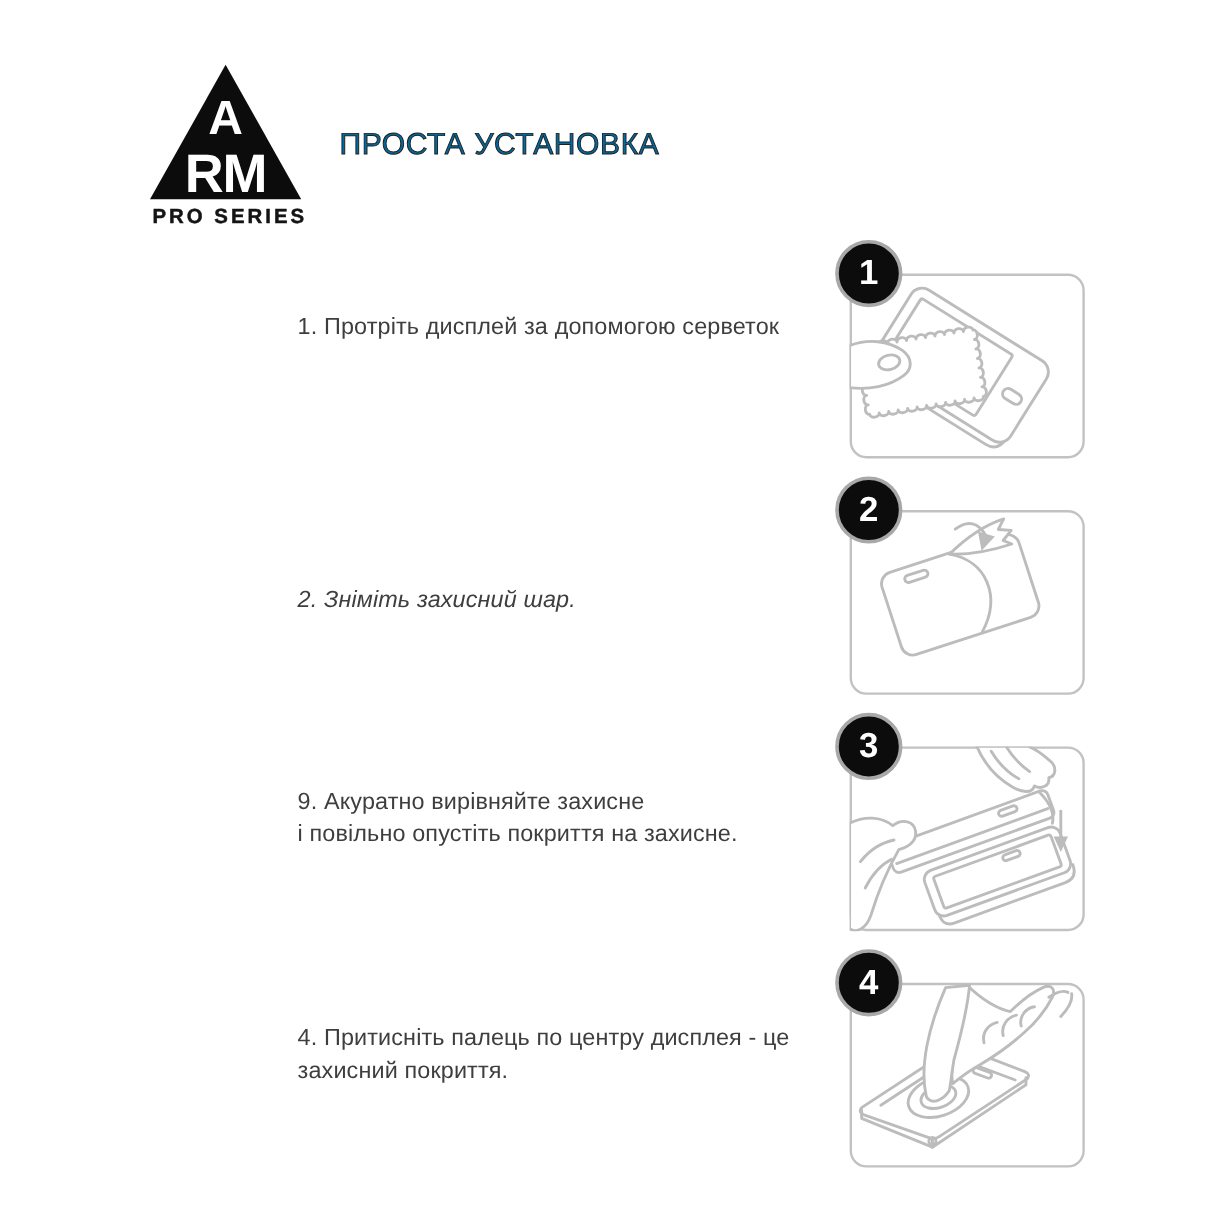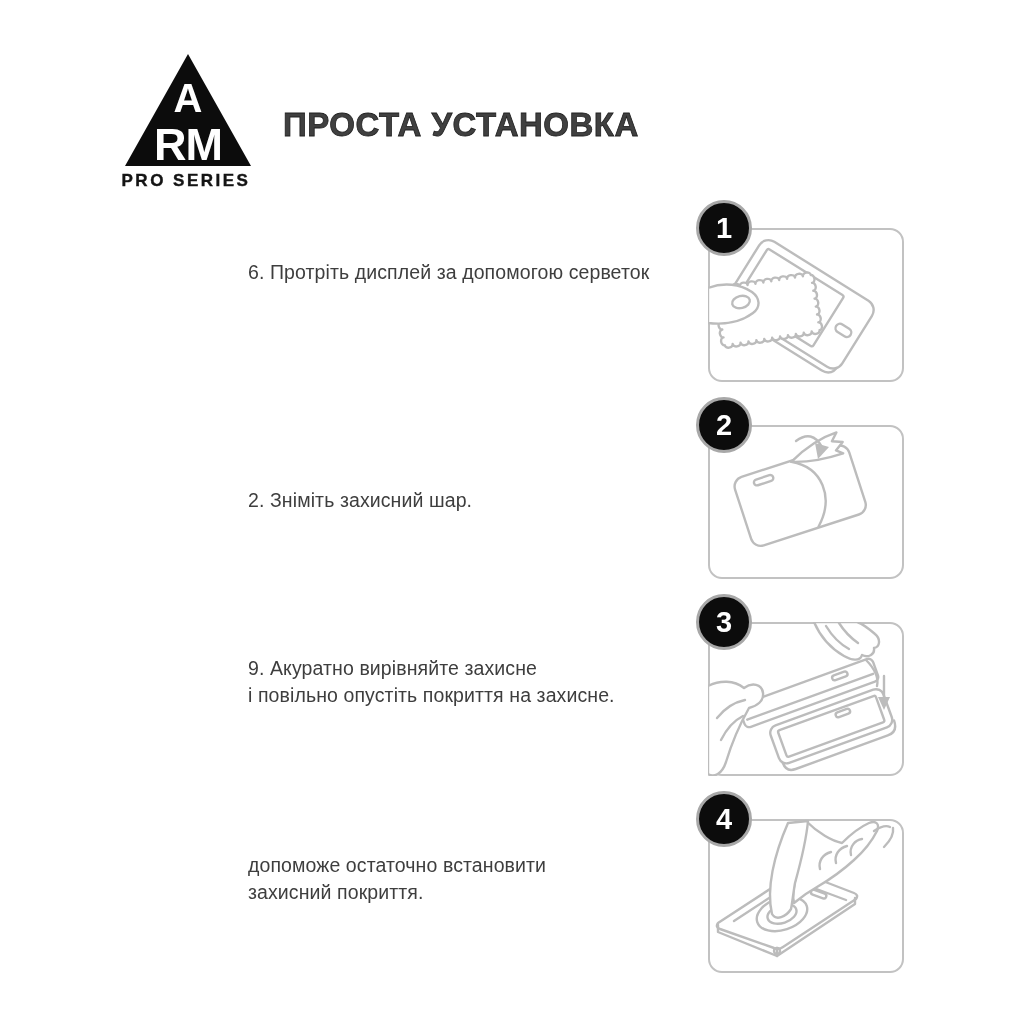--- a/index.html
+++ b/index.html
@@ -1,32 +1,32 @@
 <!DOCTYPE html>
 <html><head>
 <meta charset="utf-8">
 <style>
   html,body{margin:0;padding:0;}
   .page{position:relative;width:1024px;height:1024px;background:#ffffff;overflow:hidden;
         font-family:"Liberation Sans", sans-serif;}
   
   .logo{position:absolute;left:116px;top:50px;width:140px;}
   .logo svg{display:block;margin:0 auto;}
-  .logo-sub{margin-top:1px;text-align:center;font-size:17px;font-weight:700;
+  .logo-sub{margin-top:1px;text-align:right;font-size:17px;font-weight:700;
             letter-spacing:2.5px;color:#141414;white-space:nowrap;
             -webkit-text-stroke:0.4px #141414;}
   
-  .title{position:absolute;left:283px;top:106px;font-size:33px;font-weight:700;
-         color:#404040;letter-spacing:0.5px;white-space:nowrap;
+  .title{position:absolute;left:283px;top:106px;font-size:25px;font-weight:400;
+         color:#0369a1;letter-spacing:0.5px;white-space:nowrap;
          -webkit-text-stroke:0.8px #1f1f1f;}
   
   .step-text{position:absolute;left:248px;width:470px;font-size:19.5px;line-height:27px;
              color:#3e3e3e;letter-spacing:0.1px;}
   .step-text div{white-space:nowrap;}
-  .t1{top:259px;} .t2{top:487px;} .t3{top:655px;} .t4{top:852px;}
+  .t1{top:259px;} .t2{top:487px;font-style:italic;} .t3{top:655px;} .t4{top:852px;}
   
   .step-box{position:absolute;left:708px;width:196px;height:154px;border:2px solid #c2c2c2;
             border-radius:14px;box-sizing:border-box;background:#fff;}
   .b1{top:228px;} .b2{top:425px;} .b3{top:622px;} .b4{top:819px;}
   .step-box svg{position:absolute;left:-2px;top:-2px;}
   
   .step-circle{position:absolute;left:696px;width:56px;height:56px;border-radius:50%;
                background:#0c0c0c;border:3px solid #a8a8a8;box-sizing:border-box;
                display:flex;align-items:center;justify-content:center;}
   .c1{top:200px;} .c2{top:397px;} .c3{top:594px;} .c4{top:791px;}
@@ -42,31 +42,31 @@
       <polygon points="71,4 8,116 134,116" fill="#0c0c0c"></polygon>
       <text x="71" y="62" text-anchor="middle" font-family="Liberation Sans, sans-serif" font-size="40" font-weight="700" fill="#ffffff">A</text>
       <text x="71" y="110" text-anchor="middle" font-family="Liberation Sans, sans-serif" font-size="45" font-weight="700" fill="#ffffff" letter-spacing="-1">RM</text>
     </svg>
     <div class="logo-sub">PRO SERIES</div>
   </div>
 
   <div class="title">ПРОСТА УСТАНОВКА</div>
 
   <div class="step-text t1">
-    <div>6. Протріть дисплей за допомогою серветок</div>
+    <div>1. Протріть дисплей за допомогою серветок</div>
   </div>
   <div class="step-text t2">
     <div>2. Зніміть захисний шар.</div>
   </div>
   <div class="step-text t3">
     <div>9. Акуратно вирівняйте захисне</div>
     <div>і повільно опустіть покриття на захисне.</div>
   </div>
   <div class="step-text t4">
-    <div>допоможе остаточно встановити</div>
+    <div>4. Притисніть палець по центру дисплея - це</div>
     <div>захисний покриття.</div>
   </div>
 
   <div class="step-box b1">
     <svg width="196" height="154" viewBox="0 0 196 154">
       <g stroke="#bcbcbc" stroke-width="2.4" fill="none" stroke-linecap="round" stroke-linejoin="round">
         <g transform="translate(57,8) rotate(32)">
           <path d="M2,64 L2,74 Q2,84 12,84 L119,84 Q131,84 131,70"></path>
           <rect x="0" y="0" width="133" height="78" rx="11" fill="#ffffff"></rect>
           <rect x="9" y="9" width="90" height="60" rx="2"></rect>

